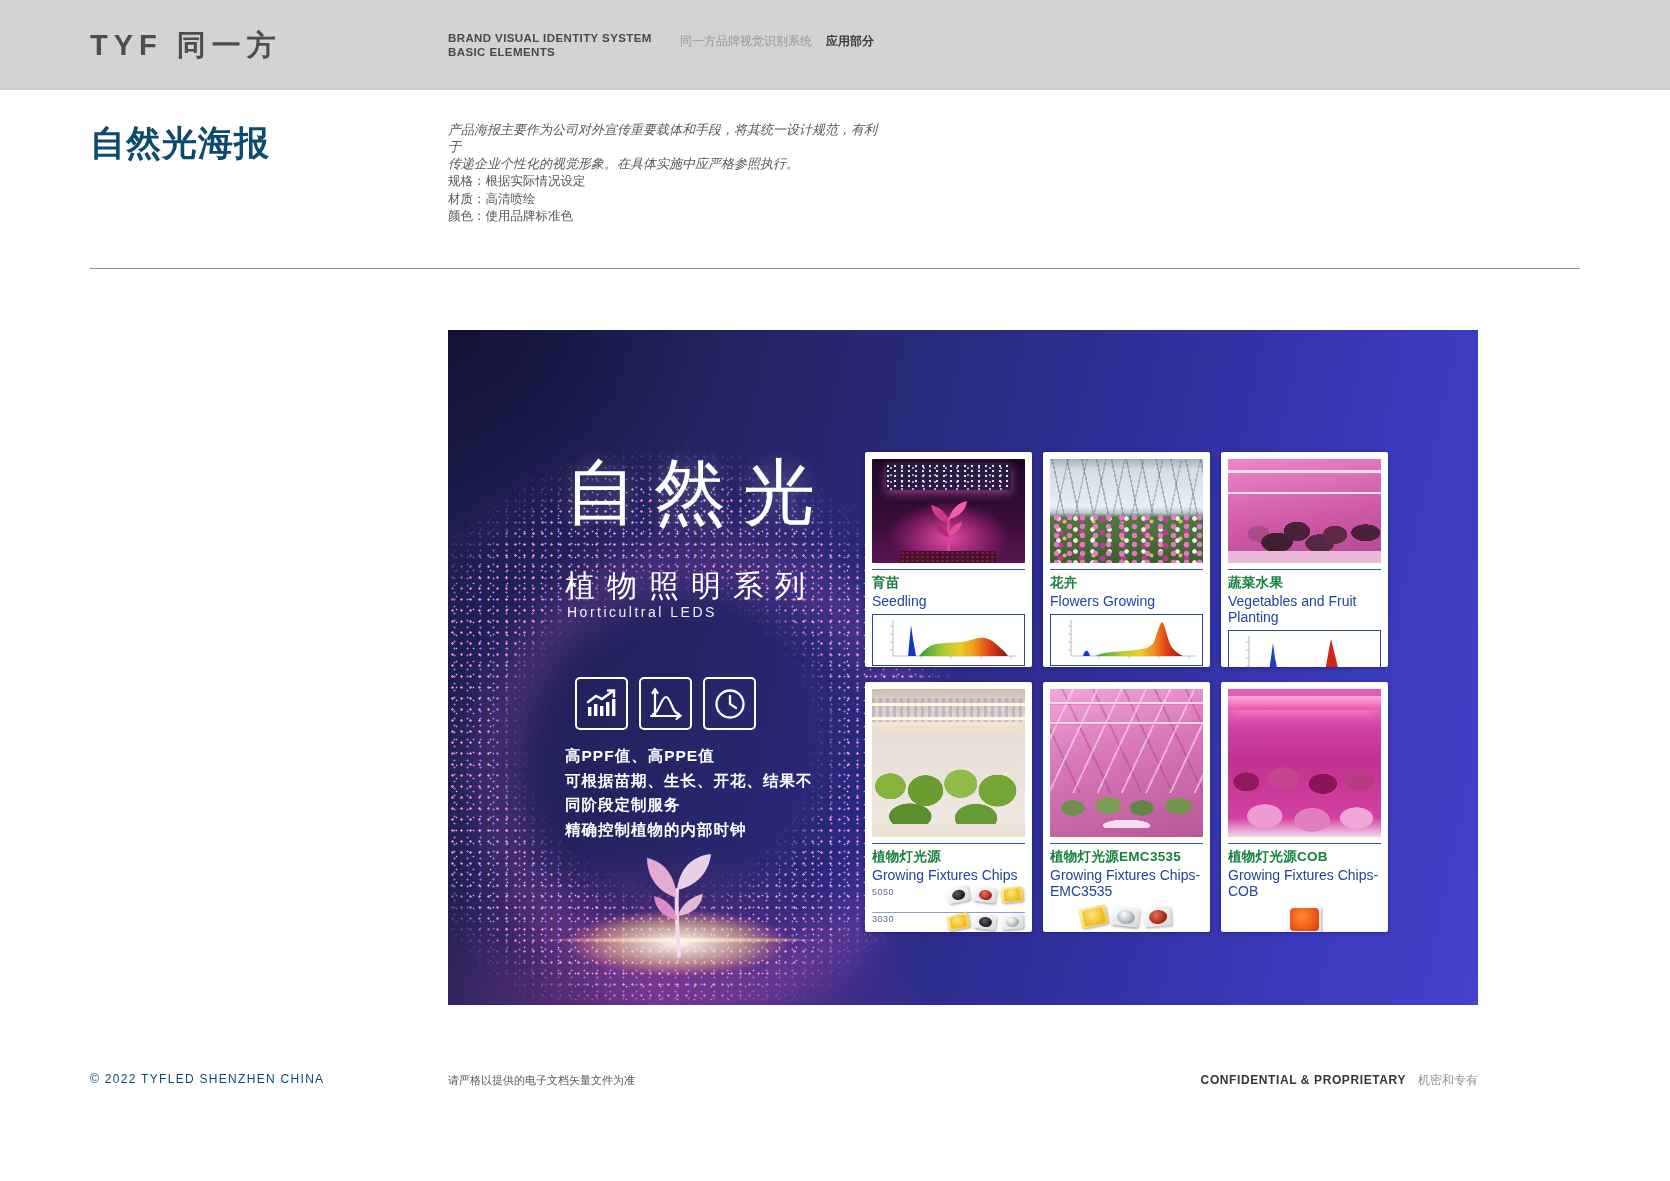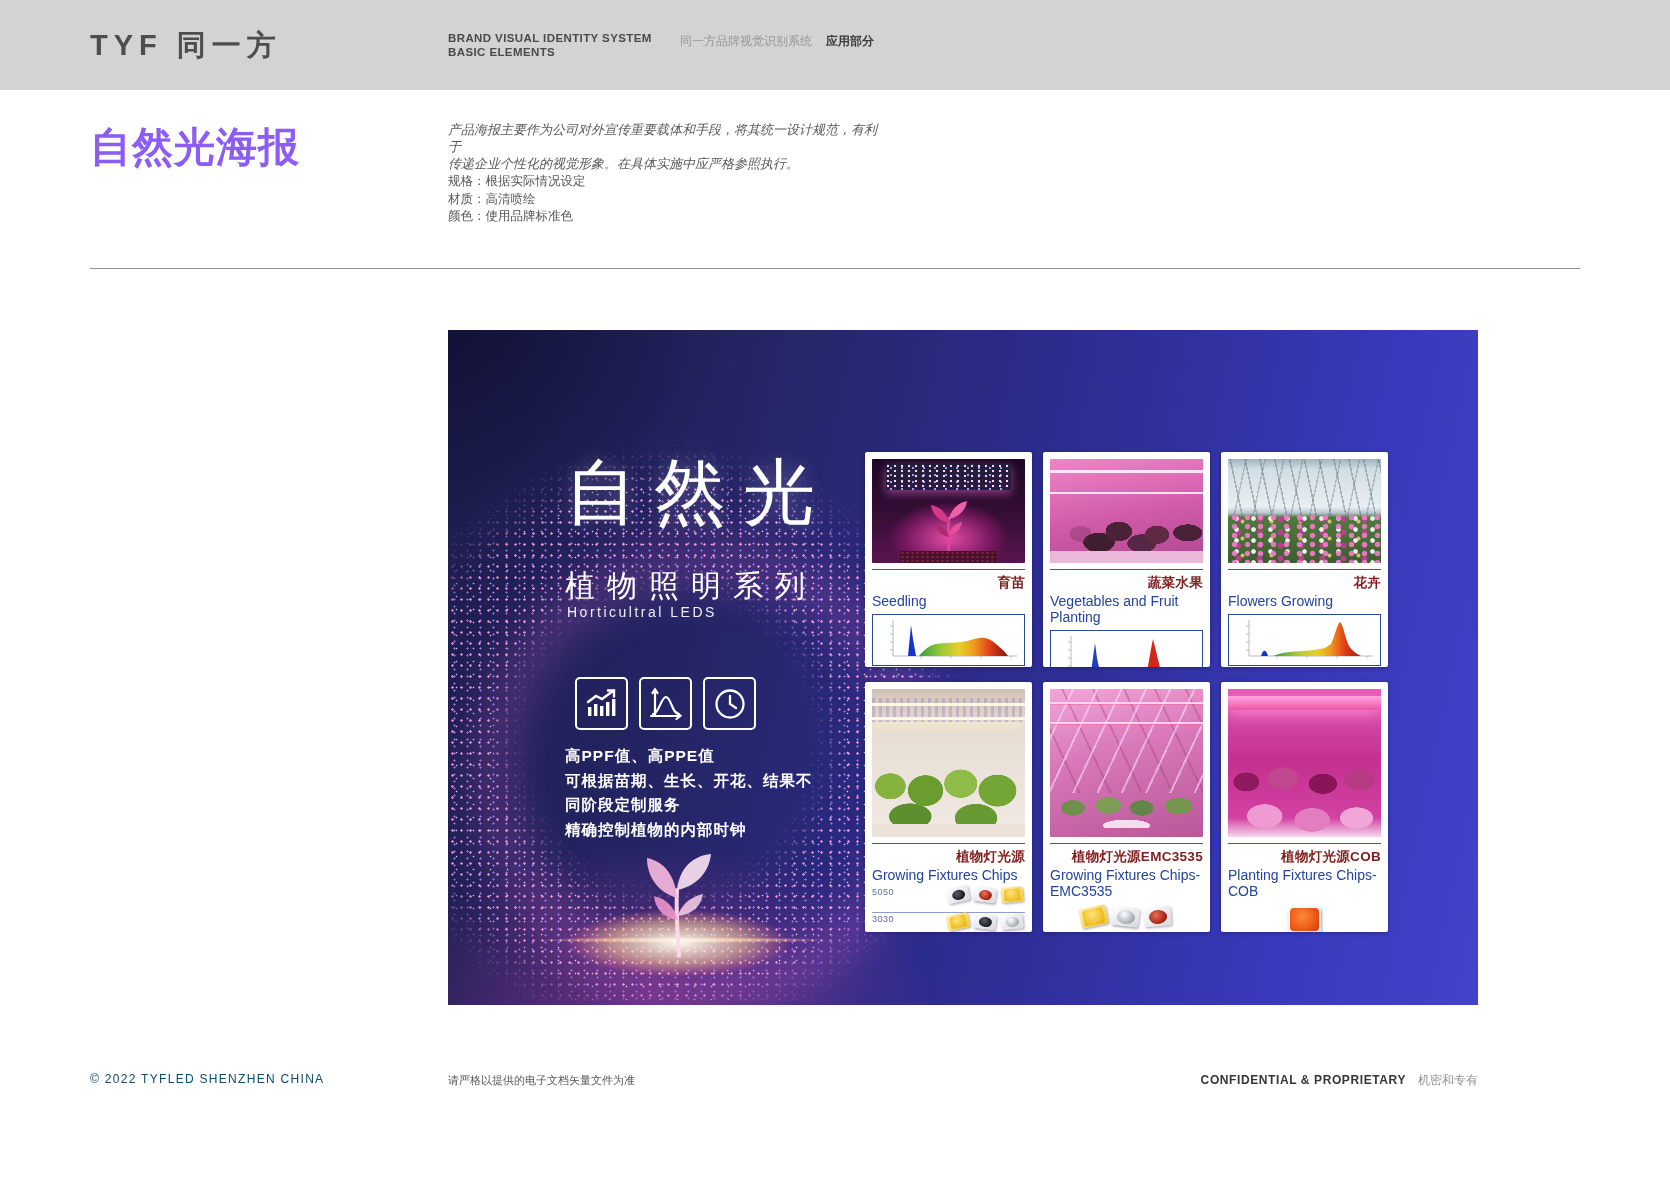--- a/index.html
+++ b/index.html
@@ -8,21 +8,21 @@
 
   
   .topbar{position:absolute;left:0;top:0;width:1670px;height:90px;background:#d3d3d3;}
   .logo{position:absolute;left:90px;top:26px;font-size:29px;font-weight:700;letter-spacing:6px;color:#4d4d4d;}
   .hdr-en{position:absolute;left:448px;top:31px;font-size:11.5px;font-weight:700;color:#4a4a4a;
           line-height:14px;letter-spacing:.4px;}
   .hdr-cn{position:absolute;left:680px;top:33px;font-size:12px;color:#979797;}
   .hdr-cn b{color:#3a3a3a;font-weight:700;margin-left:14px;}
 
   
-  .page-title{position:absolute;left:90px;top:120px;font-size:41px;font-weight:800;color:#8b5cf6;letter-spacing:1px;}
+  .page-title{position:absolute;left:90px;top:120px;font-size:35px;font-weight:800;color:#0c4a6e;letter-spacing:1px;}
   .desc{position:absolute;left:448px;top:121px;width:430px;font-size:13px;color:#595757;line-height:17px;font-style:italic;}
   .specs{position:absolute;left:448px;top:173px;font-size:12.5px;color:#595757;line-height:17.5px;}
   .rule{position:absolute;left:90px;top:268px;width:1490px;height:1px;background:#8f8f8f;}
 
   
   .poster{position:absolute;left:448px;top:330px;width:1030px;height:675px;overflow:hidden;
     background:
       radial-gradient(ellipse 420px 300px at 0% 0%, rgba(8,8,38,.55), transparent 70%),
       radial-gradient(ellipse 400px 230px at 20% 100%, rgba(216,70,170,.38), transparent 70%),
       linear-gradient(102deg,#1d1d4c 0%,#252567 28%,#2e2e96 58%,#3939bb 82%,#4343cb 100%);}
@@ -54,21 +54,21 @@
       line-height:24.5px;letter-spacing:1px;}
 
   
   .grid{position:absolute;left:417px;top:122px;display:grid;grid-template-columns:repeat(3,167px);
       grid-template-rows:215px 250px;gap:15px 11px;}
   .card{background:#fff;border-radius:2px;padding:7px;box-sizing:border-box;
       box-shadow:0 1px 4px rgba(15,15,60,.4);overflow:hidden;}
   .photo{position:relative;width:100%;height:104px;overflow:hidden;border-radius:1px;}
   .card.tall .photo{height:148px;}
   .card-divider{height:1px;background:#3a57a8;margin-top:6px;}
-  .card-title{margin-top:4px;font-size:13.5px;font-weight:800;color:#7f1d1d;letter-spacing:.3px;text-align:right;}
+  .card-title{margin-top:4px;font-size:13.5px;font-weight:800;color:#15803d;letter-spacing:.3px;}
   .card-sub{font-size:14px;color:#2244a0;margin-top:1px;}
   .chart-box{margin-top:5px;height:50px;border:1px solid #2b4898;background:#fff;}
 
   
   .photo1{background:
       radial-gradient(ellipse 75px 45px at 50% 76%, rgba(242,80,175,.9), rgba(165,30,125,.45) 60%, transparent 80%),
       linear-gradient(#1c0824,#3a0f38 60%,#5a1450);}
   .photo1 .led-panel{position:absolute;left:9%;top:5%;width:82%;height:25%;
       background-image:
         radial-gradient(circle at 2px 2px, #ffd2f2 1px, transparent 1.6px),
@@ -307,49 +307,20 @@
               <line x1="108" y1="41" x2="108" y2="43.5"></line>
                 <line x1="138" y1="41" x2="138" y2="43.5"></line>
             </g>
             <path d="M35,41 L38,10 L40,24 L43,41 Z" fill="#1535c8"></path>
             <path d="M46,41 C52,34 57,30 63,29 C73,27.5 80,28 88,27 C98,26 104,22 112,23 C119,24 125,31 131,36 L135,41 Z" fill="url(#g1)"></path>
           </svg>
         </div>
       </div>
 
       <div class="card">
-        <div class="photo photo3">
-          <div class="bars"></div>
-          <div class="plants"></div>
-          <div class="bench"></div>
-        </div>
-        <div class="card-divider"></div>
-        <div class="card-title">蔬菜水果</div>
-        <div class="card-sub">Vegetables and Fruit Planting</div>
-        <div class="chart-box">
-          <svg width="149" height="48" viewBox="0 0 149 48">
-            <g stroke="#9aa0b8" stroke-width=".7">
-              <line x1="20" y1="5" x2="20" y2="41"></line>
-                <line x1="20" y1="41" x2="144" y2="41"></line>
-              <line x1="17" y1="11" x2="20" y2="11"></line>
-                <line x1="17" y1="19" x2="20" y2="19"></line>
-              <line x1="17" y1="27" x2="20" y2="27"></line>
-                <line x1="17" y1="35" x2="20" y2="35"></line>
-              <line x1="48" y1="41" x2="48" y2="43.5"></line>
-                <line x1="78" y1="41" x2="78" y2="43.5"></line>
-              <line x1="108" y1="41" x2="108" y2="43.5"></line>
-                <line x1="138" y1="41" x2="138" y2="43.5"></line>
-            </g>
-            <path d="M40,41 L44,12 L46,27 L49,41 Z" fill="#2040c0"></path>
-            <path d="M96,41 L100,18 L102,8 L105,20 L110,41 Z" fill="#d02818"></path>
-          </svg>
-        </div>
-      </div>
-
-      <div class="card">
         <div class="photo photo2">
           <div class="beams"></div>
           <div class="blooms"></div>
         </div>
         <div class="card-divider"></div>
         <div class="card-title">花卉</div>
         <div class="card-sub">Flowers Growing</div>
         <div class="chart-box">
           <svg width="149" height="48" viewBox="0 0 149 48">
             <defs>
@@ -373,20 +344,49 @@
                 <line x1="78" y1="41" x2="78" y2="43.5"></line>
               <line x1="108" y1="41" x2="108" y2="43.5"></line>
                 <line x1="138" y1="41" x2="138" y2="43.5"></line>
             </g>
             <path d="M32,41 C34,34 37,34 39,41 Z" fill="#1535c8"></path>
             <path d="M44,41 C52,38 58,37 66,36.5 C78,36 88,35 96,33 L102,29 C106,21 108,9 111,7 C114,9 116,23 120,31 C124,37 128,39 132,41 Z" fill="url(#g2)"></path>
           </svg>
         </div>
       </div>
 
+      <div class="card">
+        <div class="photo photo3">
+          <div class="bars"></div>
+          <div class="plants"></div>
+          <div class="bench"></div>
+        </div>
+        <div class="card-divider"></div>
+        <div class="card-title">蔬菜水果</div>
+        <div class="card-sub">Vegetables and Fruit Planting</div>
+        <div class="chart-box">
+          <svg width="149" height="48" viewBox="0 0 149 48">
+            <g stroke="#9aa0b8" stroke-width=".7">
+              <line x1="20" y1="5" x2="20" y2="41"></line>
+                <line x1="20" y1="41" x2="144" y2="41"></line>
+              <line x1="17" y1="11" x2="20" y2="11"></line>
+                <line x1="17" y1="19" x2="20" y2="19"></line>
+              <line x1="17" y1="27" x2="20" y2="27"></line>
+                <line x1="17" y1="35" x2="20" y2="35"></line>
+              <line x1="48" y1="41" x2="48" y2="43.5"></line>
+                <line x1="78" y1="41" x2="78" y2="43.5"></line>
+              <line x1="108" y1="41" x2="108" y2="43.5"></line>
+                <line x1="138" y1="41" x2="138" y2="43.5"></line>
+            </g>
+            <path d="M40,41 L44,12 L46,27 L49,41 Z" fill="#2040c0"></path>
+            <path d="M96,41 L100,18 L102,8 L105,20 L110,41 Z" fill="#d02818"></path>
+          </svg>
+        </div>
+      </div>
+
       <div class="card tall">
         <div class="photo photo4">
           <div class="tubes"></div>
           <div class="lettuce"></div>
           <div class="tray"></div>
         </div>
         <div class="card-divider"></div>
         <div class="card-title">植物灯光源</div>
         <div class="card-sub">Growing Fixtures Chips</div>
         <div class="chips-block">
@@ -428,21 +428,21 @@
         </div>
       </div>
 
       <div class="card tall">
         <div class="photo photo6">
           <div class="ledbar"></div>
           <div class="crops"></div>
         </div>
         <div class="card-divider"></div>
         <div class="card-title">植物灯光源COB</div>
-        <div class="card-sub">Planting Fixtures Chips-COB</div>
+        <div class="card-sub">Growing Fixtures Chips-COB</div>
         <div class="cob-wrap">
           <div class="cob"></div>
         </div>
       </div>
 
     </div>
   </div>
 
   <div class="foot-left">©  2022 TYFLED SHENZHEN CHINA</div>
   <div class="foot-center">请严格以提供的电子文档矢量文件为准</div>

